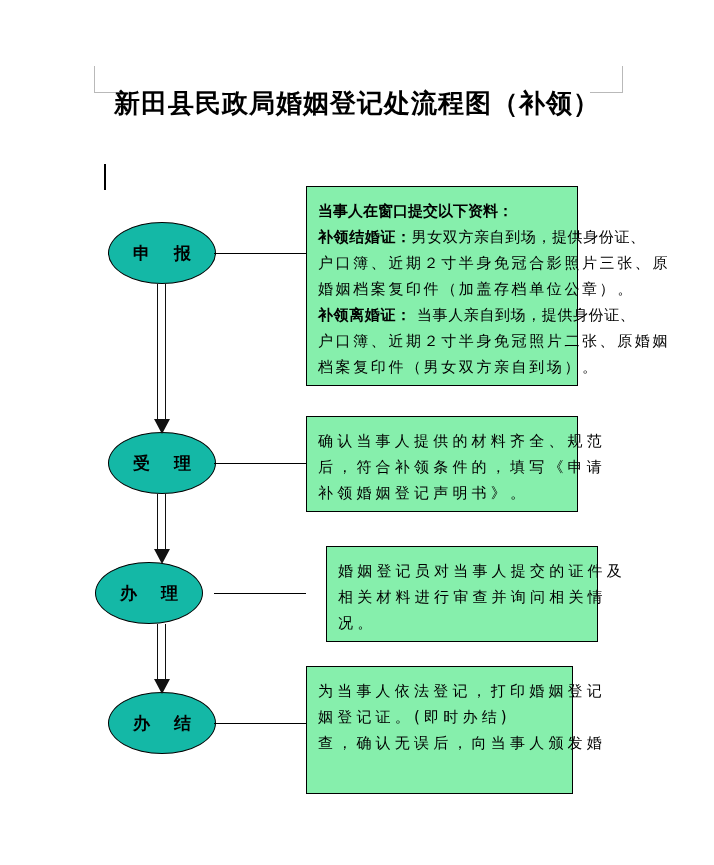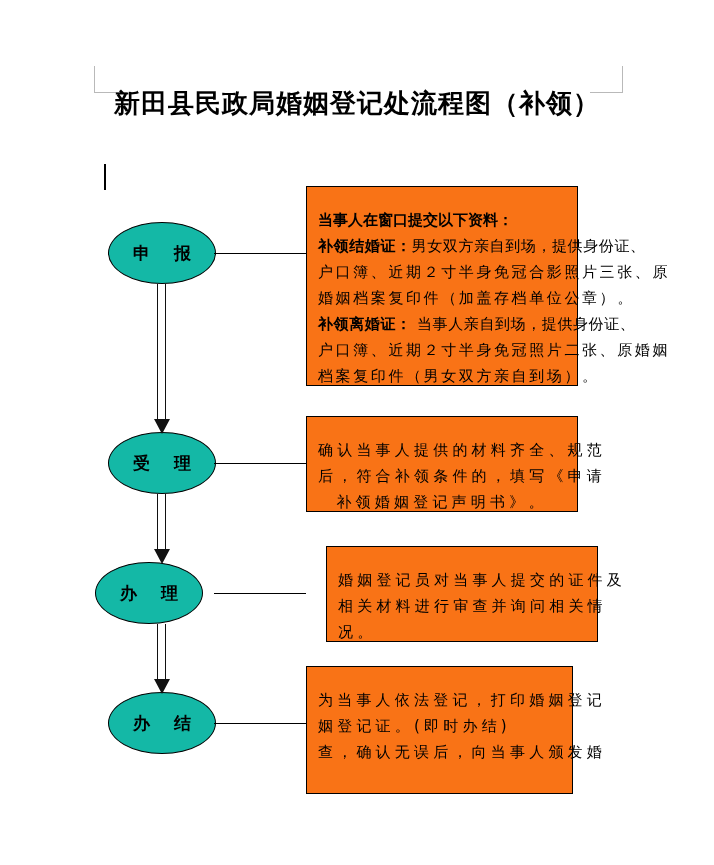--- a/index.html
+++ b/index.html
@@ -61,26 +61,26 @@
   .hline{position:absolute;height:0;border-top:1.3px solid #000;}
   .h1{left:214px;top:253px;width:92px;}
   .h2{left:214px;top:463px;width:92px;}
   .h3{left:214px;top:593px;width:92px;}
   .h4{left:214px;top:723px;width:92px;}
 
   
   .tbox{
     position:absolute;
     border:1.3px solid #000;
-    background:#f97316;
+    background:#86efac;
     box-sizing:border-box;
-    padding:20px 11px 8px 11px;
+    padding:11px 11px 8px 11px;
   }
   .b1{left:306px;top:186px;width:272px;height:200px;}
-  .b2{left:306px;top:416px;width:272px;height:96px;text-align:center;}
+  .b2{left:306px;top:416px;width:272px;height:96px;}
   .b3{left:306px;top:546px;width:272px;height:96px;margin-left:20px;}
   .b4{left:306px;top:666px;width:267px;height:128px;}
 
   .tline{
     font-size:15px;
     line-height:26px;
     color:#000;
     white-space:nowrap;
     font-family:"DejaVu Sans","Liberation Sans",sans-serif;
   }

